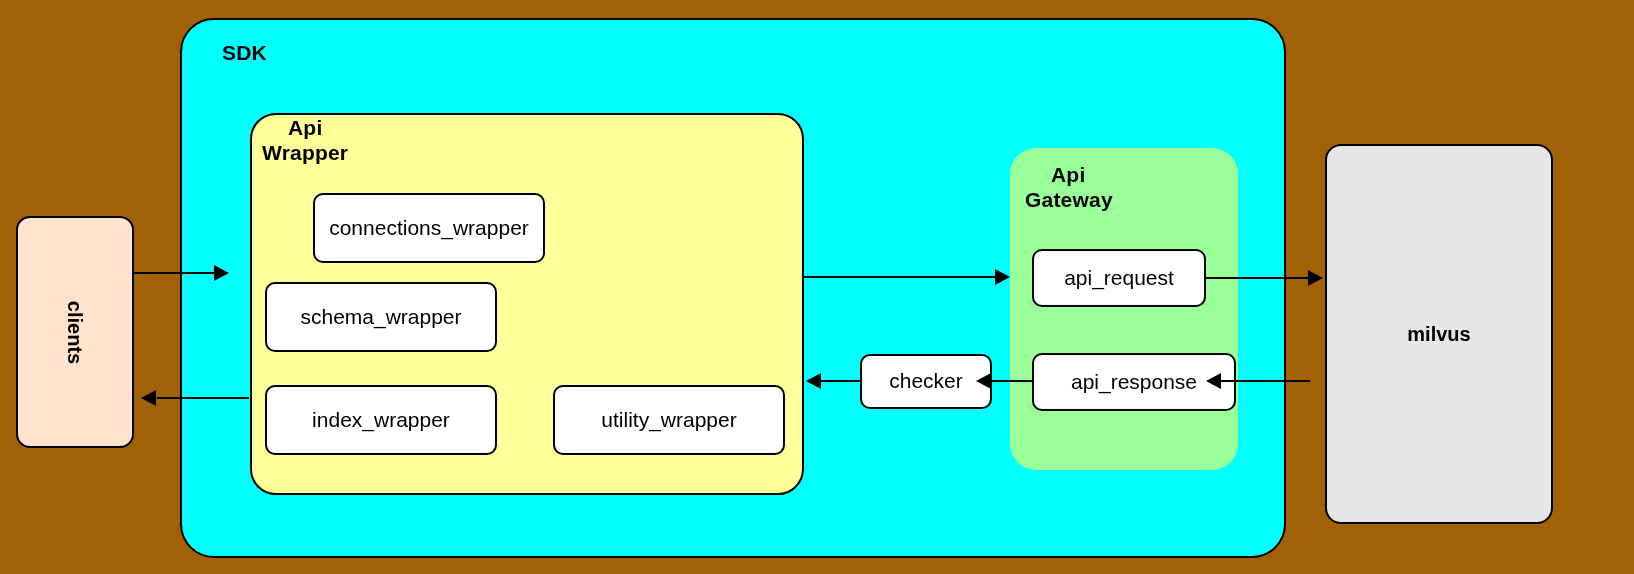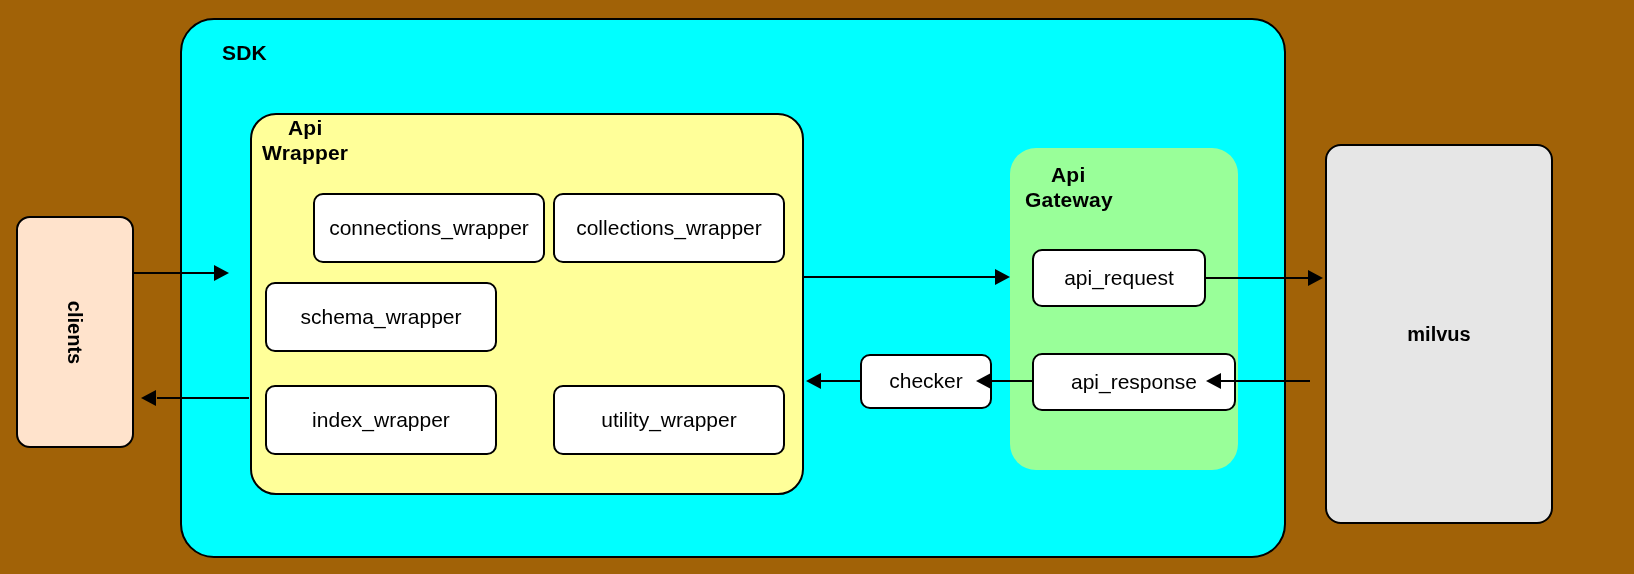--- a/index.html
+++ b/index.html
@@ -142,23 +142,20 @@
   </div>
 
   <div class="box node" style="left:265px; top:282px; width:232px; height:70px;">
     <span>schema_wrapper</span>
   </div>
 
   <div class="box node" style="left:265px; top:385px; width:232px; height:70px;">
     <span>index_wrapper</span>
   </div>
 
-  <div class="box node" style="left:553px; top:193px; width:232px; height:70px;">
-    <span>collections_wrapper</span>
-  </div>
 
 
   <div class="box node" style="left:553px; top:385px; width:232px; height:70px;">
     <span>utility_wrapper</span>
   </div>
 
   <div class="box node" style="left:1032px; top:249px; width:174px; height:58px;">
     <span>api_request</span>
   </div>
 

